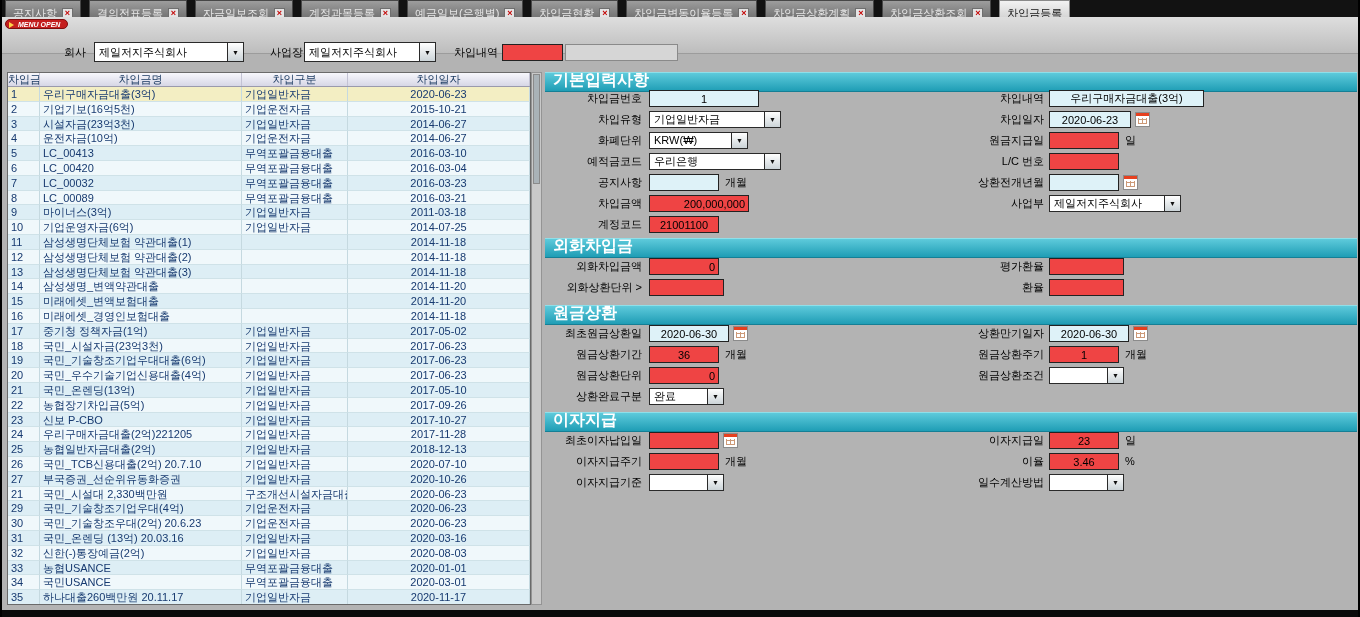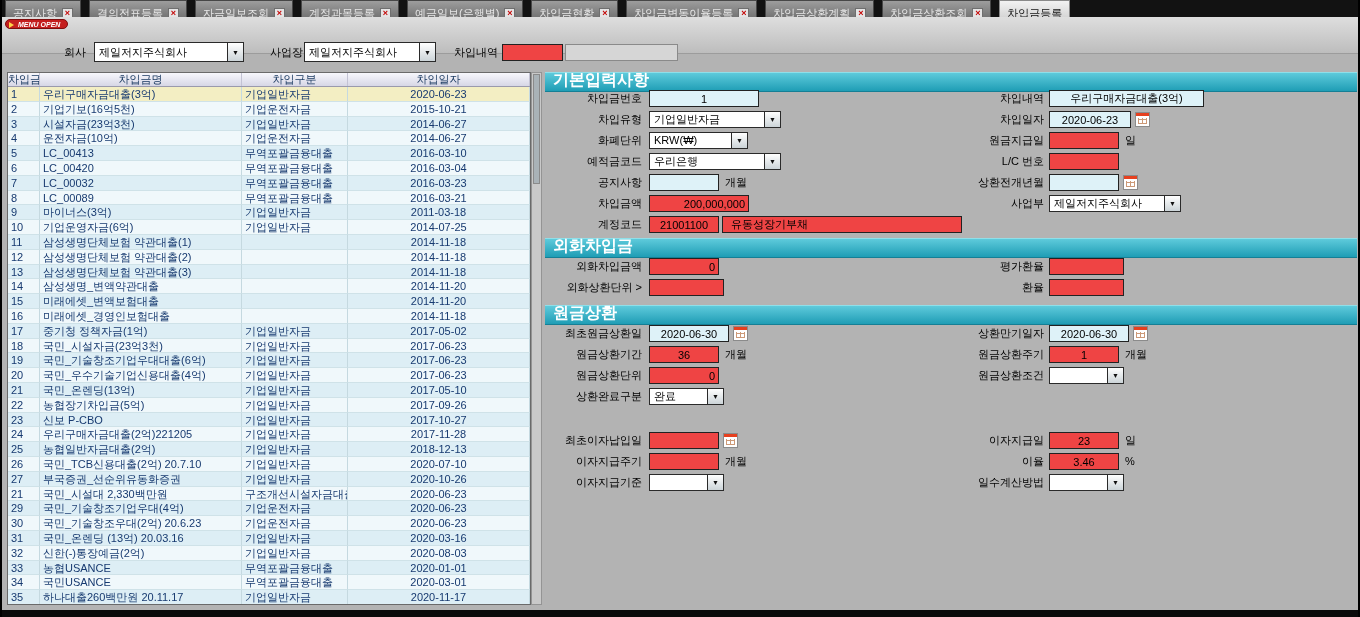--- a/index.html
+++ b/index.html
@@ -396,21 +396,20 @@
     <span class="lb" style="top:123px">차입금액</span>
     <input class="inp rgt" style="left: 104px; top: 123px; width: 100px;" value="200,000,000">
     <span class="lb lbr" style="top:123px">사업부</span>
     <div class="combo h17" style="left:504px;top:123px;width:132px">
       <span class="cv">제일저지주식회사</span>
       <span class="cbtn">▼</span>
     </div>
 
     <span class="lb" style="top:144px">계정코드</span>
     <input class="inp ctr" style="left: 104px; top: 144px; width: 70px;" value="21001100">
-    <input class="inp" style="left: 177px; top: 144px; width: 240px; padding-left: 8px;" value="유동성장기부채">
 
     <div class="sechead" style="top:166px">외화차입금</div>
 
     <span class="lb" style="top:186px">외화차입금액</span>
     <input class="inp rgt" style="left: 104px; top: 186px; width: 70px;" value="0">
     <span class="lb lbr" style="top:186px">평가환율</span>
     <input class="inp" style="left: 504px; top: 186px; width: 75px;" value="">
 
     <span class="lb" style="top:207px">외화상환단위 &gt;</span>
     <input class="inp" style="left: 104px; top: 207px; width: 75px;" value="">
@@ -440,20 +439,21 @@
       <span class="cv"></span>
       <span class="cbtn">▼</span>
     </div>
 
     <span class="lb" style="top:316px">상환완료구분</span>
     <div class="combo h17" style="left:104px;top:316px;width:75px">
       <span class="cv">완료</span>
       <span class="cbtn">▼</span>
     </div>
 
+    <div class="sechead" style="top:340px">이자지급</div>
 
     <span class="lb" style="top:360px">최초이자납입일</span>
     <input class="inp" style="left: 104px; top: 360px; width: 70px;" value="">
     <span class="cal" style="left:178px;top:361px"></span>
     <span class="lb lbr" style="top:360px">이자지급일</span>
     <input class="inp ctr" style="left: 504px; top: 360px; width: 70px;" value="23">
     <span class="sfx" style="left:580px;top:360px">일</span>
 
     <span class="lb" style="top:381px">이자지급주기</span>
     <input class="inp" style="left: 104px; top: 381px; width: 70px;" value="">

